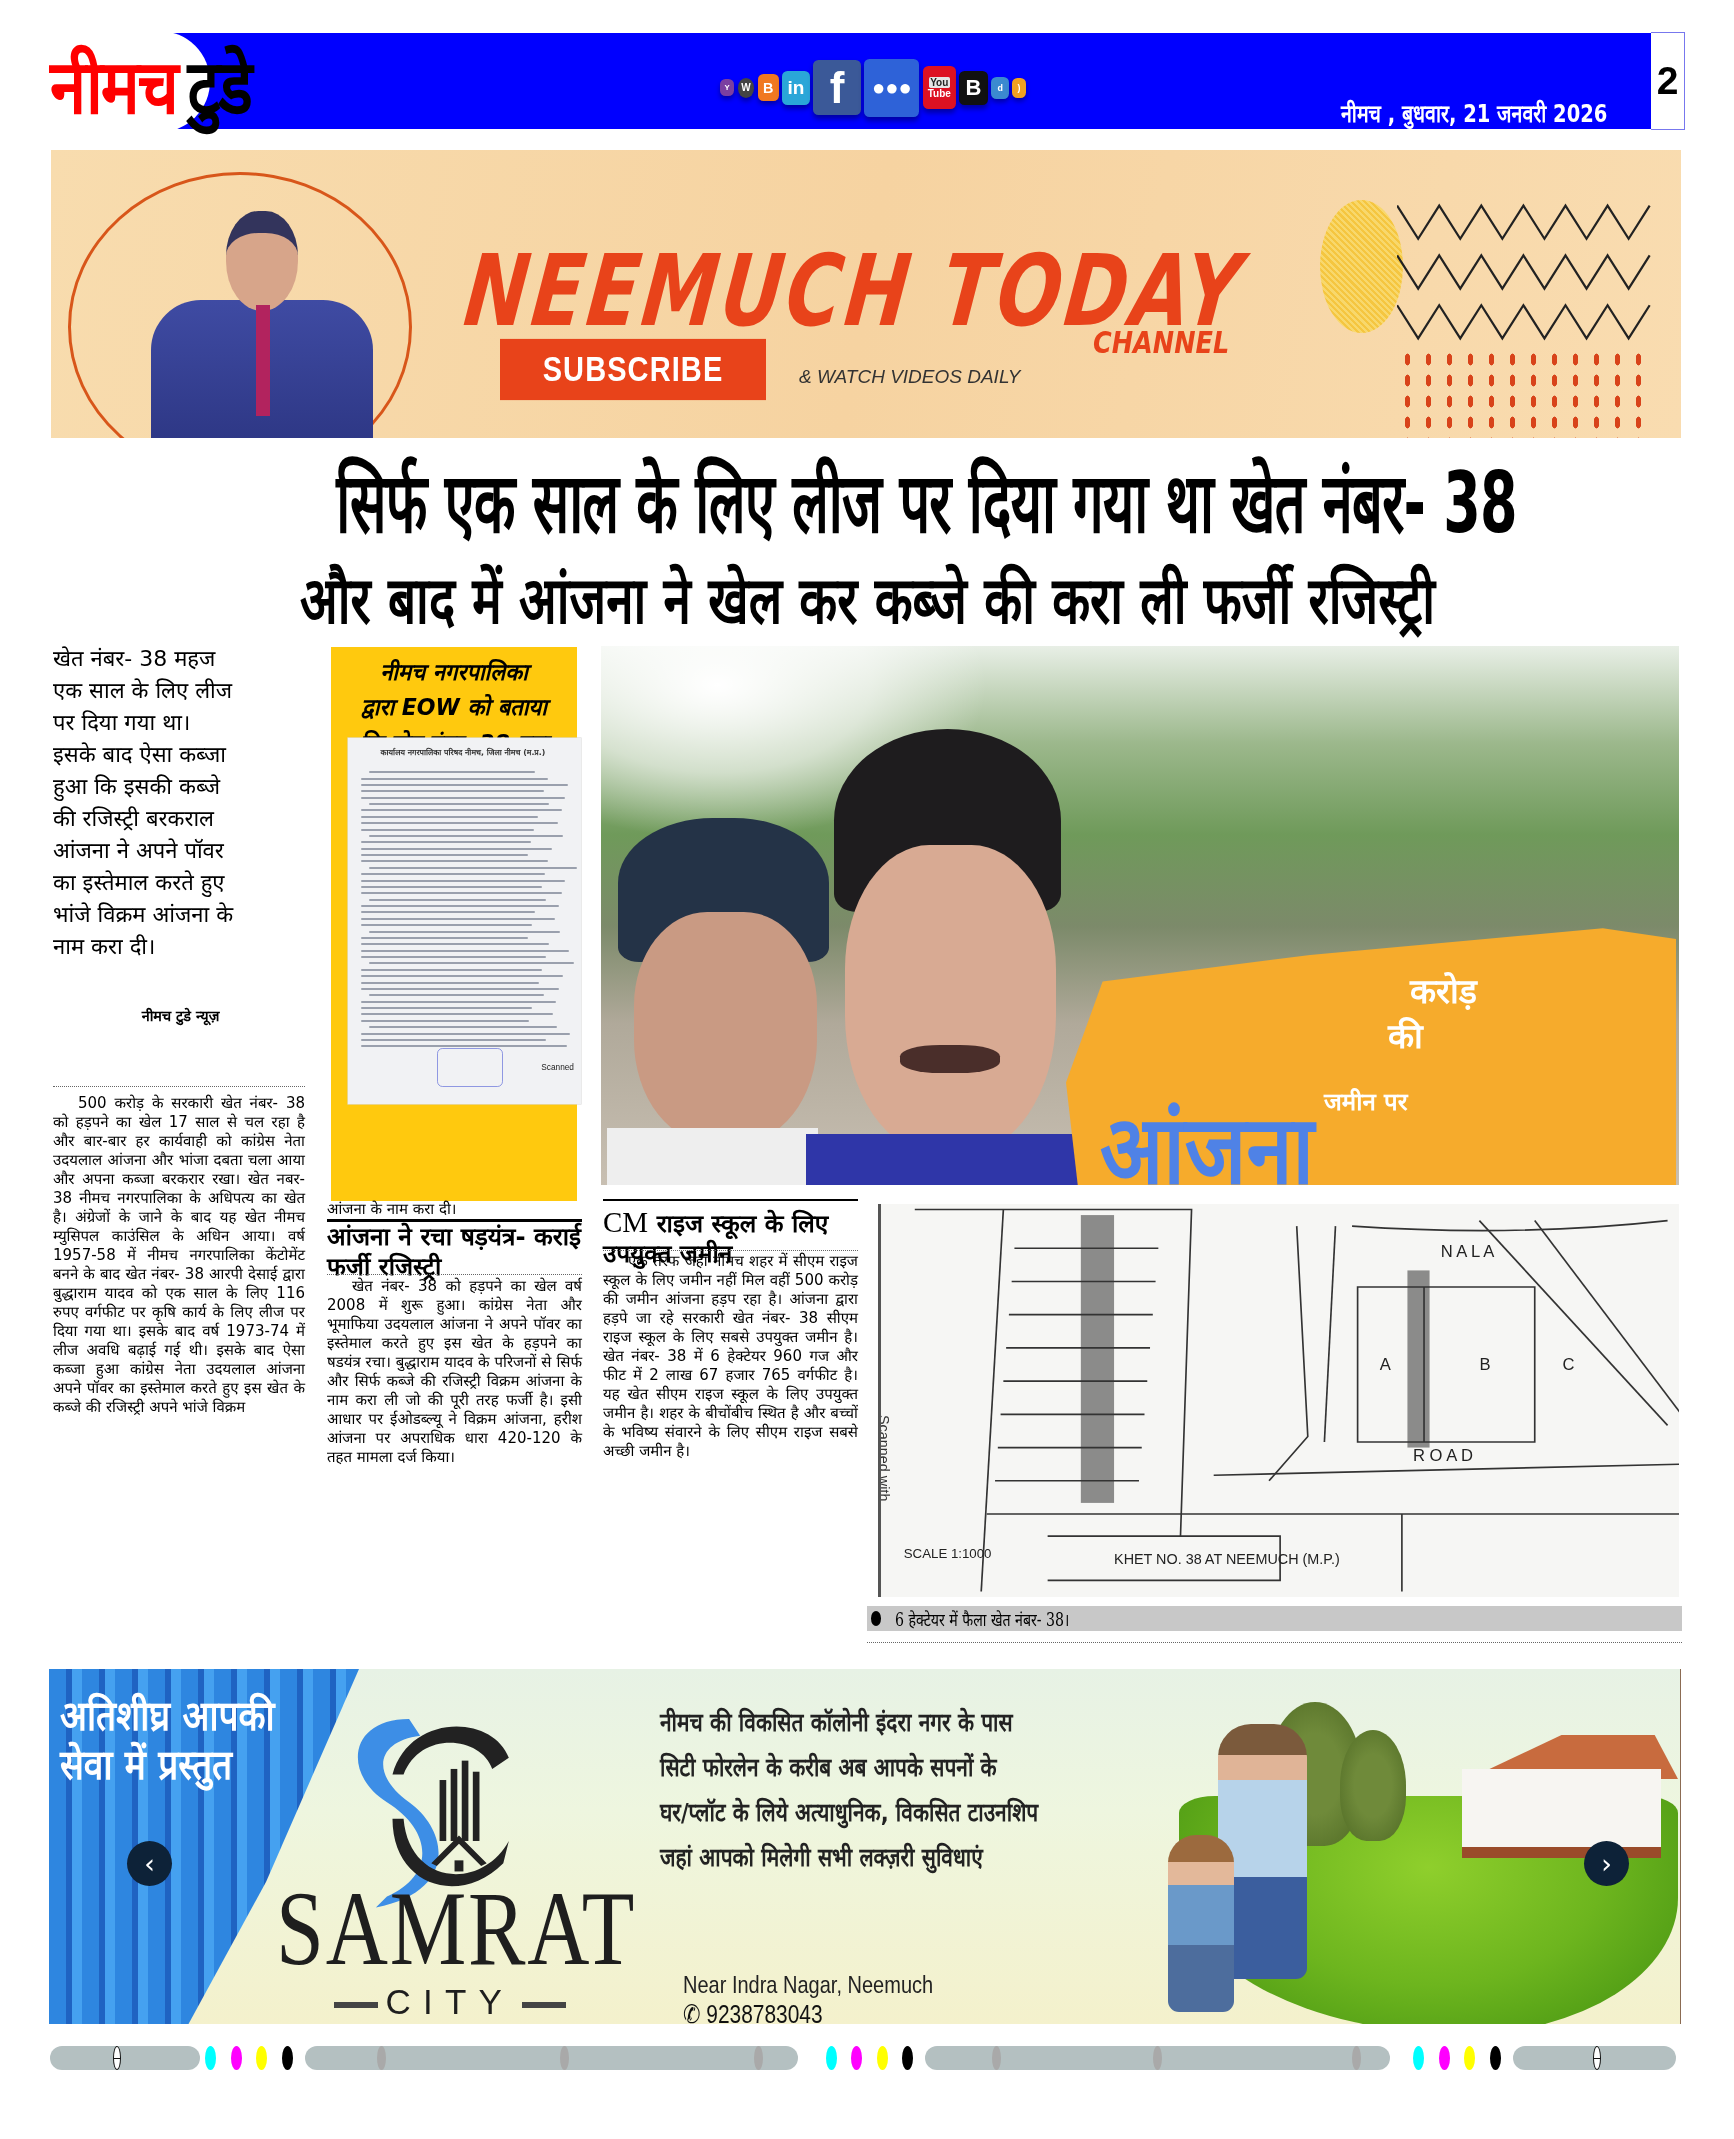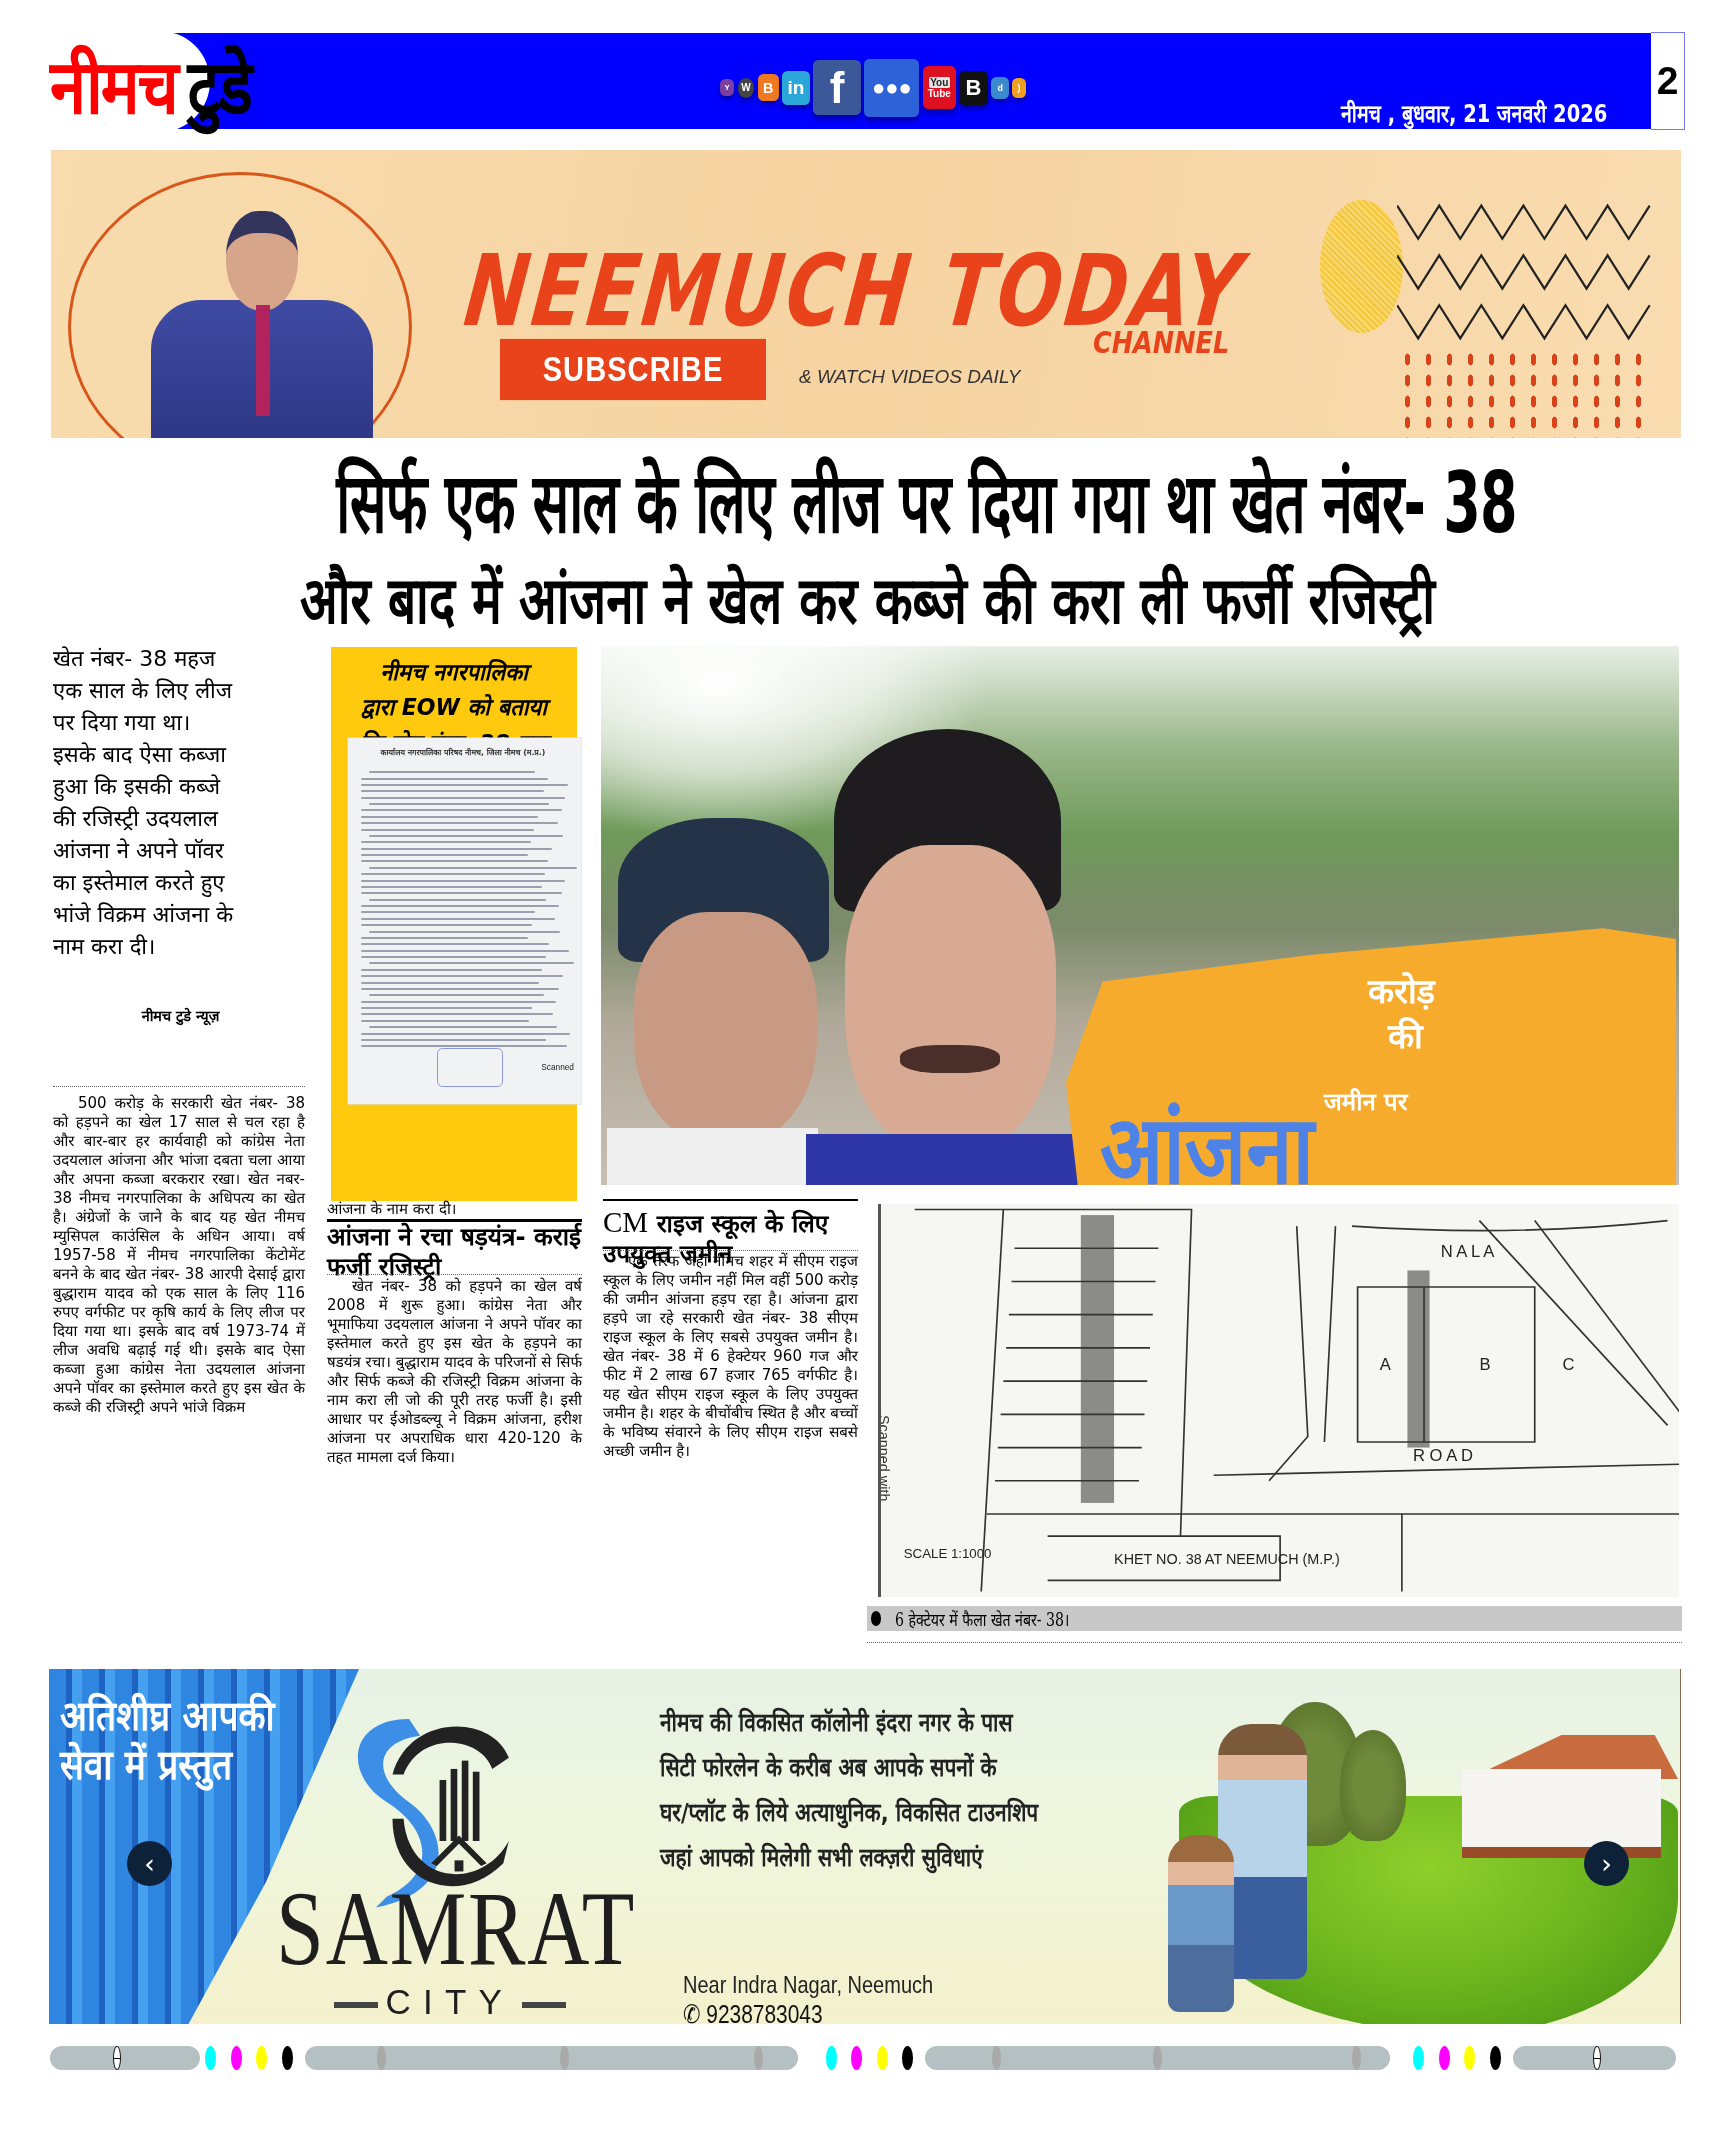--- a/index.html
+++ b/index.html
@@ -78,21 +78,21 @@
   .p1-hair { position: absolute; left: 16.6px; top: 172px; width: 211px; height: 144px; background: #243347; border-radius: 45% 45% 10% 10%; }
   .p1-face { position: absolute; left: 33px; top: 266px; width: 183px; height: 233px; background: #c99a83; border-radius: 40% 40% 45% 45%; }
   .p1-shirt { position: absolute; left: 5.5px; top: 482px; width: 211px; height: 66px; background: #eeeeee; }
   .p2-hair { position: absolute; left: 233px; top: 83px; width: 227px; height: 183px; background: #1e1c1e; border-radius: 50% 50% 10% 10%; }
   .p2-face { position: absolute; left: 244px; top: 199px; width: 211px; height: 310px; background: #d8aa93; border-radius: 40% 40% 45% 45%; }
   .p2-mous { position: absolute; left: 299px; top: 399px; width: 100px; height: 28px; background: #4a2e2a; border-radius: 40%; }
   .p2-suit { position: absolute; left: 205px; top: 488px; width: 310px; height: 66px; background: #2f36a8; }
   .splash { position: absolute; left: 465px; top: 277px; width: 610px; height: 266px; background: #f6ab2c;
     clip-path: polygon(6% 22%, 40% 12%, 88% 2%, 100% 6%, 100% 100%, 2% 100%, 0% 60%); }
   .kb-500 { position: absolute; left: 524px; top: 332px; font-family: "DejaVu Sans", sans-serif; font-weight: 900; font-size: 105px; color: #ef2633; letter-spacing: -3.3px; }
-  .kb-karod { position: absolute; left: 767px; top: 321px; font-weight: bold; font-size: 34px; color: #fff; }
+  .kb-karod { position: absolute; left: 809px; top: 321px; font-weight: bold; font-size: 34px; color: #fff; }
   .kb-ki { position: absolute; left: 787px; top: 366px; font-weight: bold; font-size: 34px; color: #fff; }
   .kb-jameen { position: absolute; left: 723px; top: 438px; font-weight: bold; font-size: 24px; color: #fff; white-space: nowrap; }
   .kb-anjana { position: absolute; left: 499px; top: 443px; font-weight: 900; font-size: 83px; color: #4f82e6; transform: scaleY(1.15); white-space: nowrap; }
 
   
   .map-img { position: absolute; left: 878px; top: 1204px; width: 801px; height: 393px; background: #f4f4f2; overflow: hidden; border-left: 3.3px solid #555; }
   .map-svg { position: absolute; left: 0; top: 0; }
   .map-scanned { position: absolute; left: 11px; top: 211px; font-size: 14.4px; color: #333; transform: rotate(90deg); transform-origin: left top; font-family: "Liberation Sans", sans-serif; white-space: nowrap; }
   .caption-bar { position: absolute; left: 867px; top: 1606px; width: 815px; height: 25px; background: #c8c8c8; display: flex; align-items: center; }
   .caption-dot { width: 10px; height: 14.4px; border-radius: 50%; background: #000; margin: 0 13.3px 0 4.4px; }
@@ -183,21 +183,21 @@
 
 <h1 class="headline headline-1">सिर्फ एक साल के लिए लीज पर दिया गया था खेत नंबर- 38</h1>
 <h2 class="headline headline-2">और बाद में आंजना ने खेल कर कब्जे की करा ली फर्जी रजिस्ट्री</h2>
 
 <div class="col-text intro-box">
   <div>खेत नंबर- 38 महज</div>
   <div>एक साल के लिए लीज</div>
   <div>पर दिया गया था।</div>
   <div>इसके बाद  ऐसा कब्जा</div>
   <div>हुआ कि इसकी कब्जे</div>
-  <div>की रजिस्ट्री उदयलाल</div>
+  <div>की रजिस्ट्री बरकराल</div>
   <div>आंजना ने अपने पॉवर</div>
   <div>का इस्तेमाल करते हुए</div>
   <div>भांजे विक्रम आंजना के</div>
   <div>नाम करा दी।</div>
 </div>
 <div class="byline">नीमच टुडे न्यूज़</div>
 <div class="dotted-sep" style="left:53px;top:1086px;width:252px;"></div>
 
 <div class="col-text body-text col1-body">
   <span class="indent"></span><span>500 करोड़ के सरकारी खेत नंबर- 38 को हड़पने का खेल 17 साल से चल रहा है और बार-बार हर कार्यवाही को कांग्रेस नेता उदयलाल आंजना और भांजा  दबता चला आया और अपना कब्जा बरकरार रखा। खेत नबर- 38 नीमच नगरपालिका के अधिपत्य का खेत है। अंग्रेजों के जाने के बाद यह खेत नीमच म्युसिपल काउंसिल के अधिन आया। वर्ष 1957-58 में नीमच नगरपालिका केंटोमेंट बनने के बाद खेत नंबर- 38 आरपी देसाई द्वारा बुद्धाराम यादव को एक साल के लिए 116 रुपए वर्गफीट पर कृषि कार्य के लिए लीज पर दिया गया था। इसके बाद वर्ष 1973-74 में लीज अवधि बढ़ाई गई थी। इसके बाद ऐसा कब्जा हुआ कांग्रेस नेता उदयलाल आंजना अपने पॉवर का इस्तेमाल करते हुए इस खेत के कब्जे की रजिस्ट्री अपने भांजे विक्रम</span>

